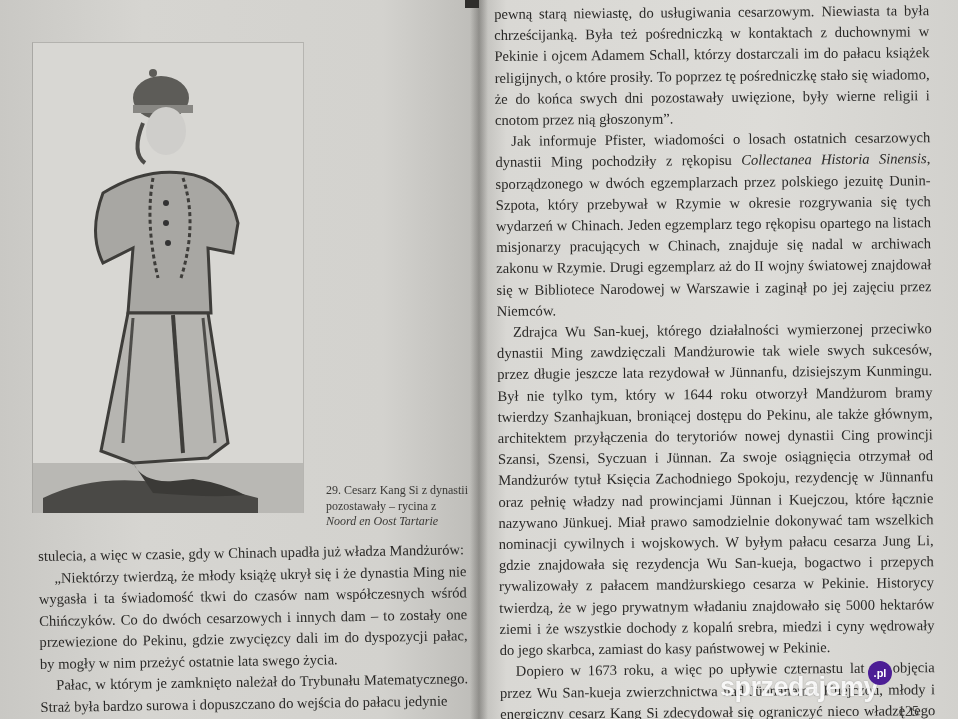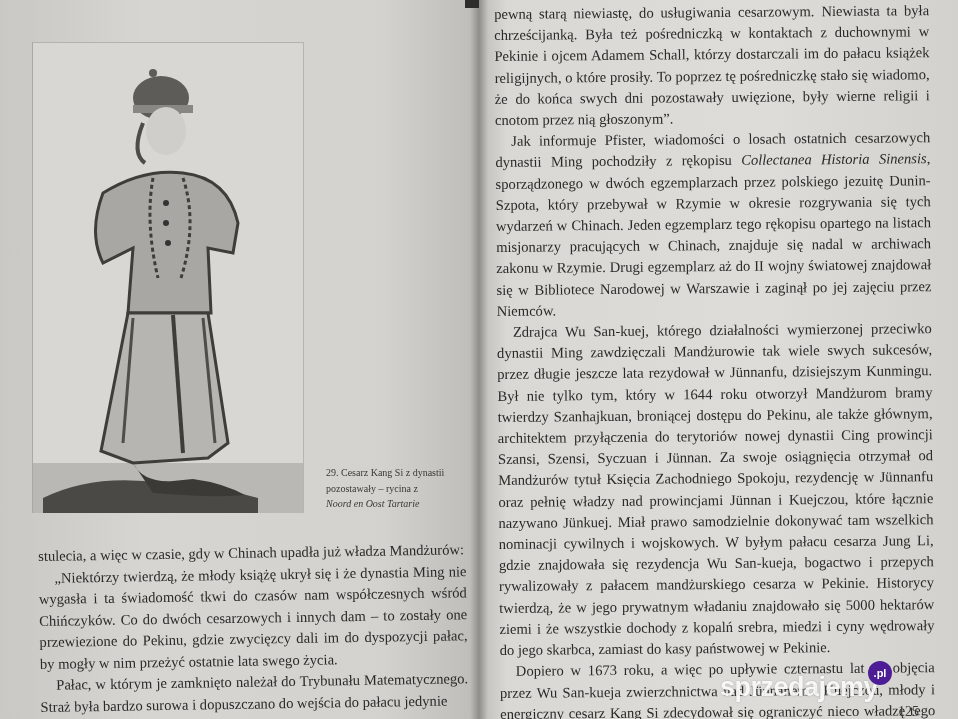--- a/index.html
+++ b/index.html
@@ -25,22 +25,22 @@
   .top-dark { position:absolute; left:465px; top:0; width:14px; height:8px; background:#2e2d2b; }
 
   
   .plate {
     position:absolute; left:32px; top:42px; width:270px; height:470px;
     border-left:1px solid #a9a8a4; border-top:1px solid #b3b2ae; border-right:1px solid #b6b5b1;
     background:#d8d7d3;
   }
   .plate svg { position:absolute; left:0; top:0; }
   .caption {
-    position:absolute; left:326px; top:465px; width:150px;
-    font-size:10px; line-height:15.5px; color:#3a3936;
+    position:absolute; left:326px; top:483px; width:150px;
+    font-size:12px; line-height:15.5px; color:#3a3936;
   }
   .caption .i { font-style:italic;margin-top:8px; }
 
   .text-left {
     position:absolute; left:38px; top:546px; width:428px;
     font-size:14.6px; line-height:21.5px; text-align:justify;
     transform:rotate(-0.9deg); transform-origin:0 0;
   }
   .text-right {
     position:absolute; left:494px; top:4px; width:435px;

